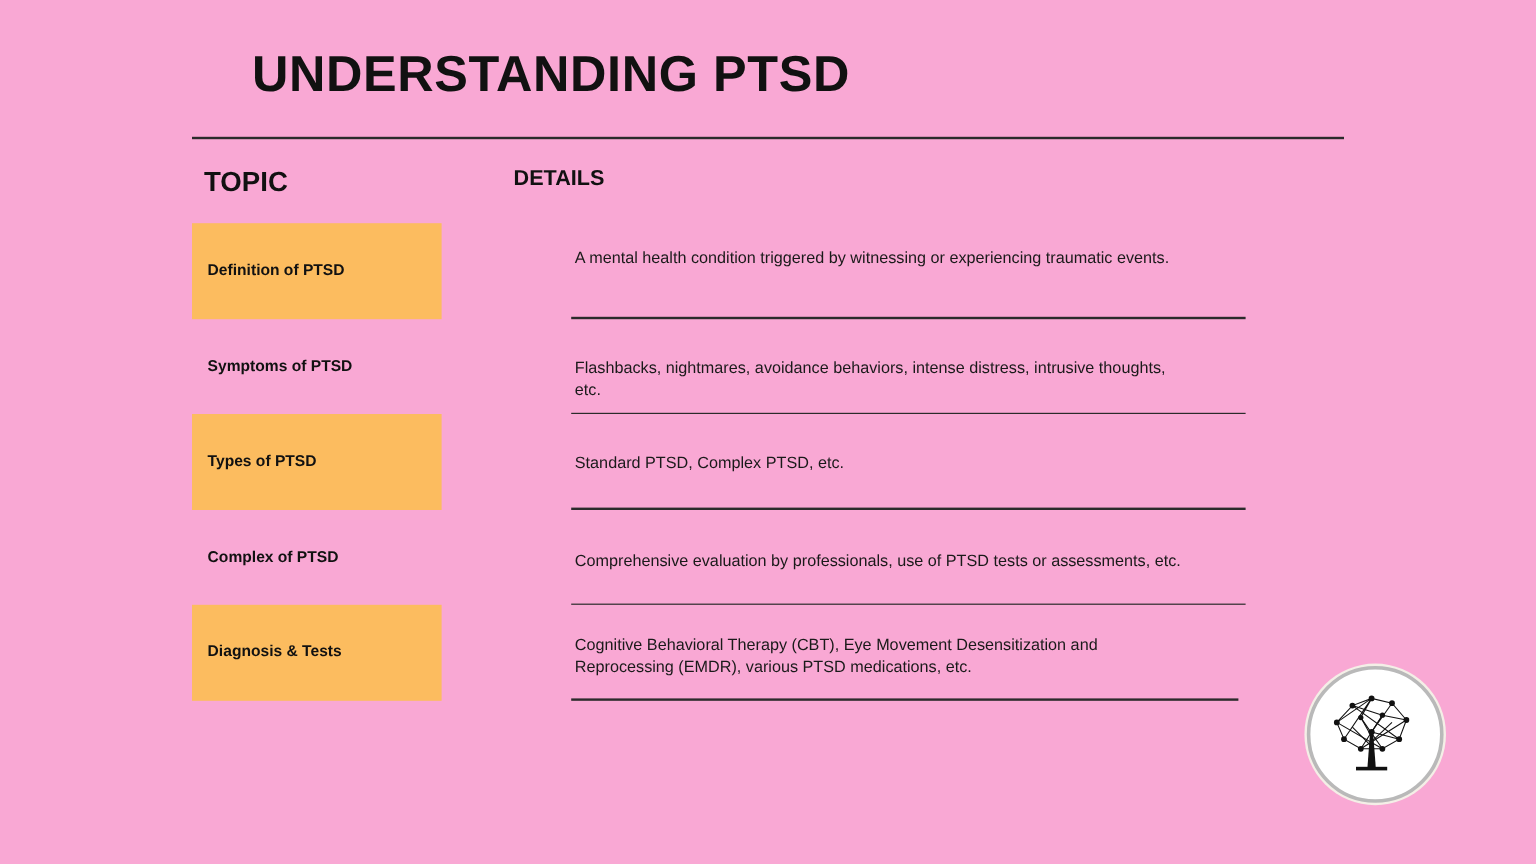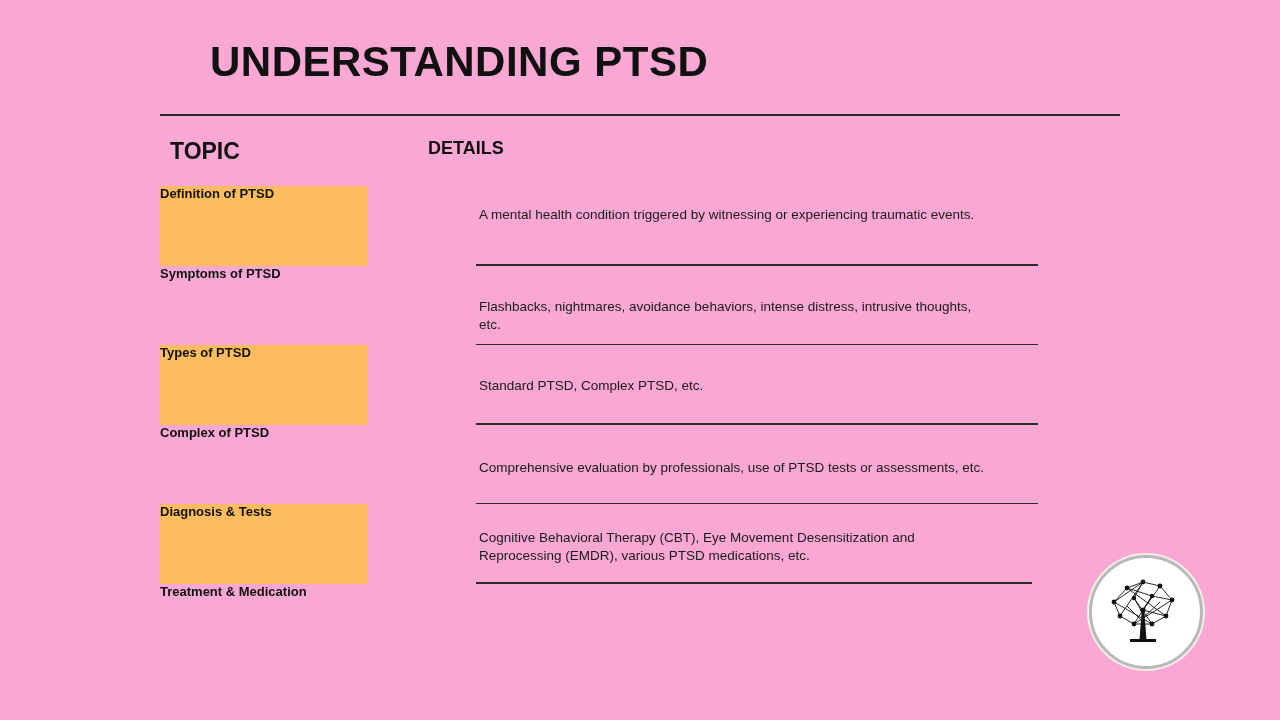--- a/index.html
+++ b/index.html
@@ -57,21 +57,23 @@
   .topics {
     position: absolute;
     left: 160px;
     top: 186px;
     width: 208px;
   }
   .topic-row {
     position: relative;
     height: 79.5px;
     display: flex;
+    align-items: center;
     box-sizing: border-box;
+    padding-left: 13px;
   }
   .topic-row.highlight {
     background: #fcbc5f;
   }
   .topic-label {
     font-size: 13px;
     font-weight: bold;
     color: #111111;
     line-height: 1.3;
   }
@@ -146,23 +148,20 @@
       <span class="topic-label">Symptoms of PTSD</span>
     </div>
     <div class="topic-row highlight">
       <span class="topic-label">Types of PTSD</span>
     </div>
     <div class="topic-row">
       <span class="topic-label">Complex of PTSD</span>
     </div>
     <div class="topic-row highlight">
       <span class="topic-label">Diagnosis &amp; Tests</span>
-    </div>
-    <div class="topic-row">
-      <span class="topic-label">Treatment &amp; Medication</span>
     </div>
   </div>
 
   <div class="details">
     <div class="detail-row d0">
       <div class="detail-text">A mental health condition triggered by witnessing or experiencing traumatic events.</div>
       <div class="detail-rule"></div>
     </div>
     <div class="detail-row d1">
       <div class="detail-text">Flashbacks, nightmares, avoidance behaviors, intense distress, intrusive thoughts, etc.</div>

